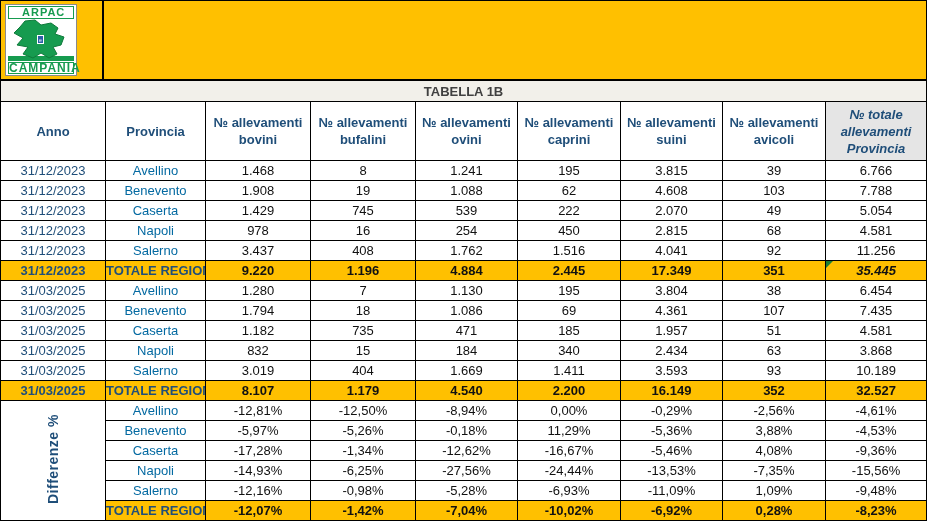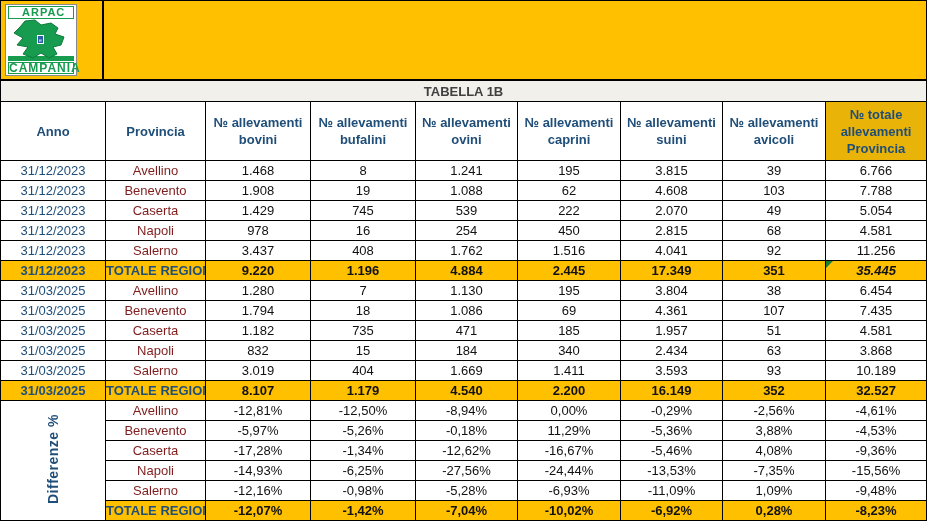--- a/index.html
+++ b/index.html
@@ -61,24 +61,24 @@
     overflow:hidden; white-space:nowrap; font-size:13px;
   }
   tr.caption-row td {
     height:21px; background:#f2f0ea; color:#404040;
     font-weight:700; font-size:13px;
   }
   tr.colhead-row th {
     height:59px; background:#ffffff; color:#1F4E79; font-weight:700;
     font-size:13px; line-height:17px; white-space:normal; vertical-align:middle;
   }
-  tr.colhead-row th.gold { background:#eab308; }
+  tr.colhead-row th.gold { background:#e5e5e5;font-style:italic; }
   tbody tr { height:20px; }
   td.c-anno  { color:#1F4E79;margin-top:26px; }
-  td.c-prov  { color:#7f1d1d; }
+  td.c-prov  { color:#0369a1; }
   td.c-num   { color:#111111; }
   tr.total td { background:#FFC000; font-weight:700; }
   tr.total td.c-anno, tr.total td.c-prov { color:#1F4E79; }
   tr.total td.c-prov { padding:0; }
   td.vlabel-cell { background:#ffffff; vertical-align:middle; }
   .vlabel {
     display:inline-block; writing-mode:vertical-rl; transform:rotate(180deg);
     color:#1F4E79; font-weight:700; font-size:14px; letter-spacing:0.5px;
   }
   td.marker { position:relative;font-style:italic; }

